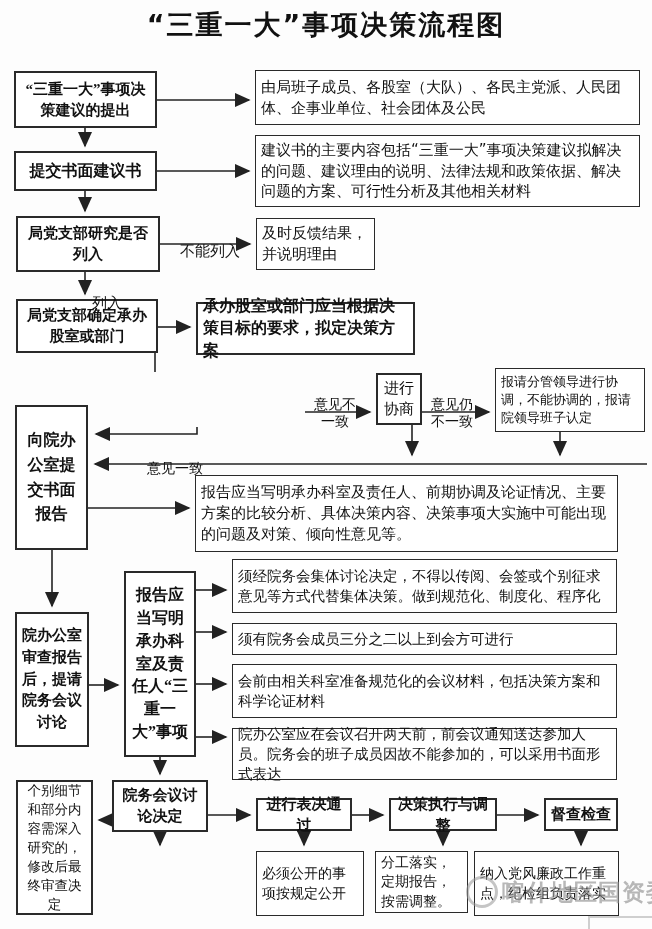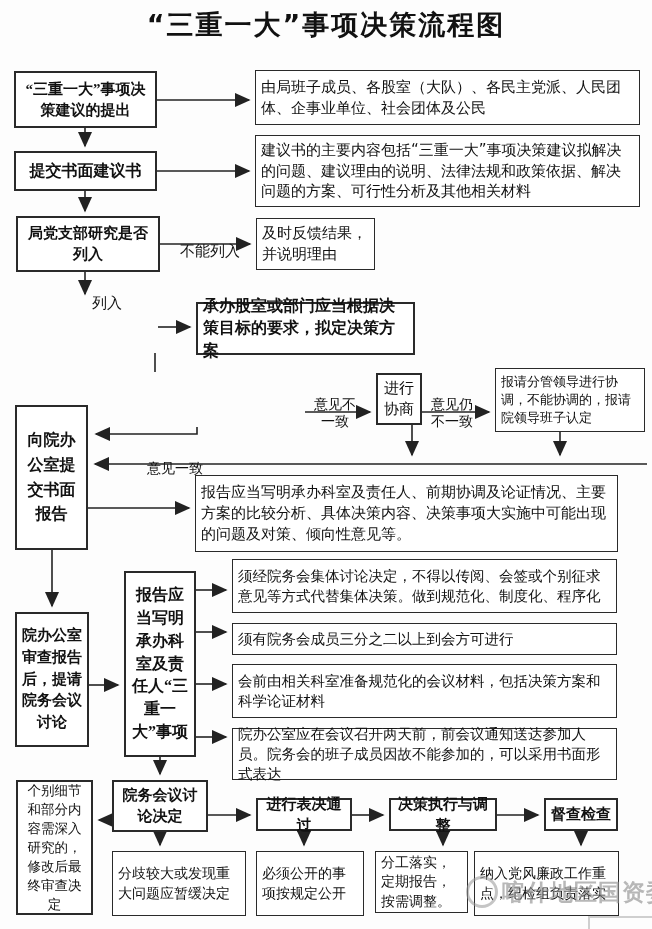--- a/index.html
+++ b/index.html
@@ -83,20 +83,21 @@
       <line x1="352" y1="815" x2="383" y2="815" marker-end="url(#ah)"></line>
       <line x1="443" y1="831" x2="443" y2="845" marker-end="url(#ah)"></line>
       <line x1="497" y1="815" x2="538" y2="815" marker-end="url(#ah)"></line>
       <line x1="581" y1="831" x2="581" y2="845" marker-end="url(#ah)"></line>
     </g>
   </svg>
 
   <div class="bx bold" style="left:14px;top:71px;width:143px;height:57px">“三重一大”事项决策建议的提出</div>
   <div class="bx bold" style="left:14px;top:151px;width:143px;height:40px;font-size:16px">提交书面建议书</div>
   <div class="bx bold" style="left:16px;top:216px;width:144px;height:56px">局党支部研究是否列入</div>
+  <div class="bx bold" style="left:16px;top:299px;width:142px;height:54px">局党支部确定承办股室或部门</div>
   <div class="bx bold" style="left:15px;top:405px;width:73px;height:145px;font-size:16px;line-height:1.55">向院办公室提交书面报告</div>
   <div class="bx bold" style="left:15px;top:612px;width:74px;height:135px;font-size:15px;line-height:1.45">院办公室审查报告后，提请院务会议讨论</div>
   <div class="bx" style="left:16px;top:780px;width:77px;height:135px;font-size:13.5px;line-height:1.4">个别细节和部分内容需深入研究的，修改后最终审查决定</div>
 
   <div class="bx thin left" style="left:255px;top:70px;width:385px;height:55px">由局班子成员、各股室（大队）、各民主党派、人民团体、企事业单位、社会团体及公民</div>
   <div class="bx thin left" style="left:255px;top:135px;width:385px;height:72px">建议书的主要内容包括“三重一大”事项决策建议拟解决的问题、建议理由的说明、法律法规和政策依据、解决问题的方案、可行性分析及其他相关材料</div>
   <div class="bx thin left" style="left:256px;top:218px;width:119px;height:52px">及时反馈结果，并说明理由</div>
   <div class="bx bold left" style="left:196px;top:302px;width:219px;height:53px;font-size:16px">承办股室或部门应当根据决策目标的要求，拟定决策方案</div>
 
   <div class="bx" style="left:376px;top:373px;width:46px;height:52px">进行协商</div>
@@ -108,21 +109,20 @@
   <div class="bx thin left" style="left:232px;top:559px;width:385px;height:54px;font-size:14.5px">须经院务会集体讨论决定，不得以传阅、会签或个别征求意见等方式代替集体决策。做到规范化、制度化、程序化</div>
   <div class="bx thin left" style="left:232px;top:623px;width:385px;height:32px;font-size:14.5px">须有院务会成员三分之二以上到会方可进行</div>
   <div class="bx thin left" style="left:232px;top:664px;width:385px;height:54px;font-size:14.5px">会前由相关科室准备规范化的会议材料，包括决策方案和科学论证材料</div>
   <div class="bx thin left" style="left:232px;top:728px;width:385px;height:52px;font-size:14.5px">院办公室应在会议召开两天前，前会议通知送达参加人员。院务会的班子成员因故不能参加的，可以采用书面形式表达</div>
 
   <div class="bx bold" style="left:256px;top:798px;width:96px;height:33px">进行表决通过</div>
   <div class="bx bold" style="left:112px;top:780px;width:96px;height:52px">院务会议讨论决定</div>
   <div class="bx bold" style="left:389px;top:798px;width:108px;height:33px">决策执行与调整</div>
   <div class="bx bold" style="left:544px;top:798px;width:74px;height:33px">督查检查</div>
 
-  <div class="bx thin left" style="left:112px;top:851px;width:134px;height:65px;font-size:14px">分歧较大或发现重大问题应暂缓决定</div>
   <div class="bx thin left" style="left:256px;top:851px;width:108px;height:65px;font-size:14px">必须公开的事项按规定公开</div>
   <div class="bx thin left" style="left:375px;top:851px;width:93px;height:62px;font-size:14px">分工落实，定期报告，按需调整。</div>
   <div class="bx thin left" style="left:474px;top:851px;width:145px;height:65px;font-size:14px">纳入党风廉政工作重点，纪检组负责落实</div>
 
   <div class="lbl" style="left:168px;top:222px;width:84px;font-size:15px">不能列入</div>
   <div class="lbl" style="left:92px;top:274px;width:40px;text-align:left;font-size:15px">列入</div>
   <div class="lbl" style="left:312px;top:376px;width:46px">意见不一致</div>
   <div class="lbl" style="left:428px;top:376px;width:48px">意见仍不一致</div>
   <div class="lbl" style="left:140px;top:440px;width:70px">意见一致</div>
 

